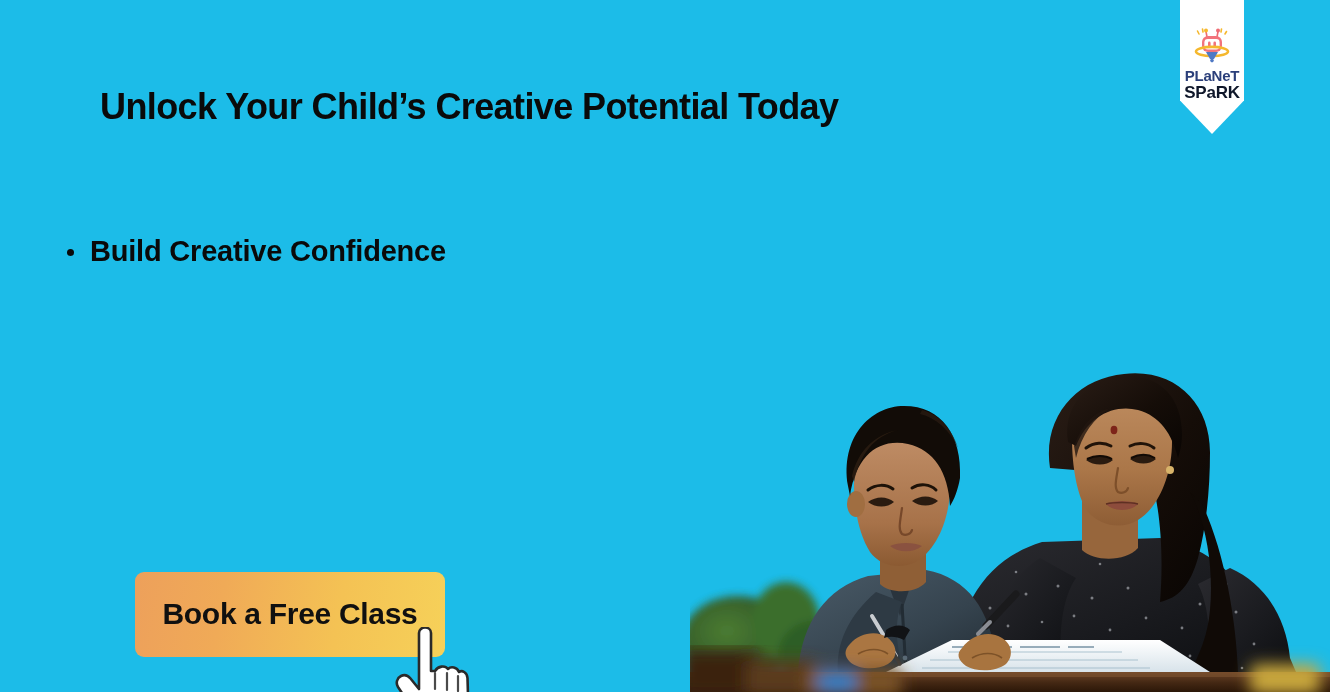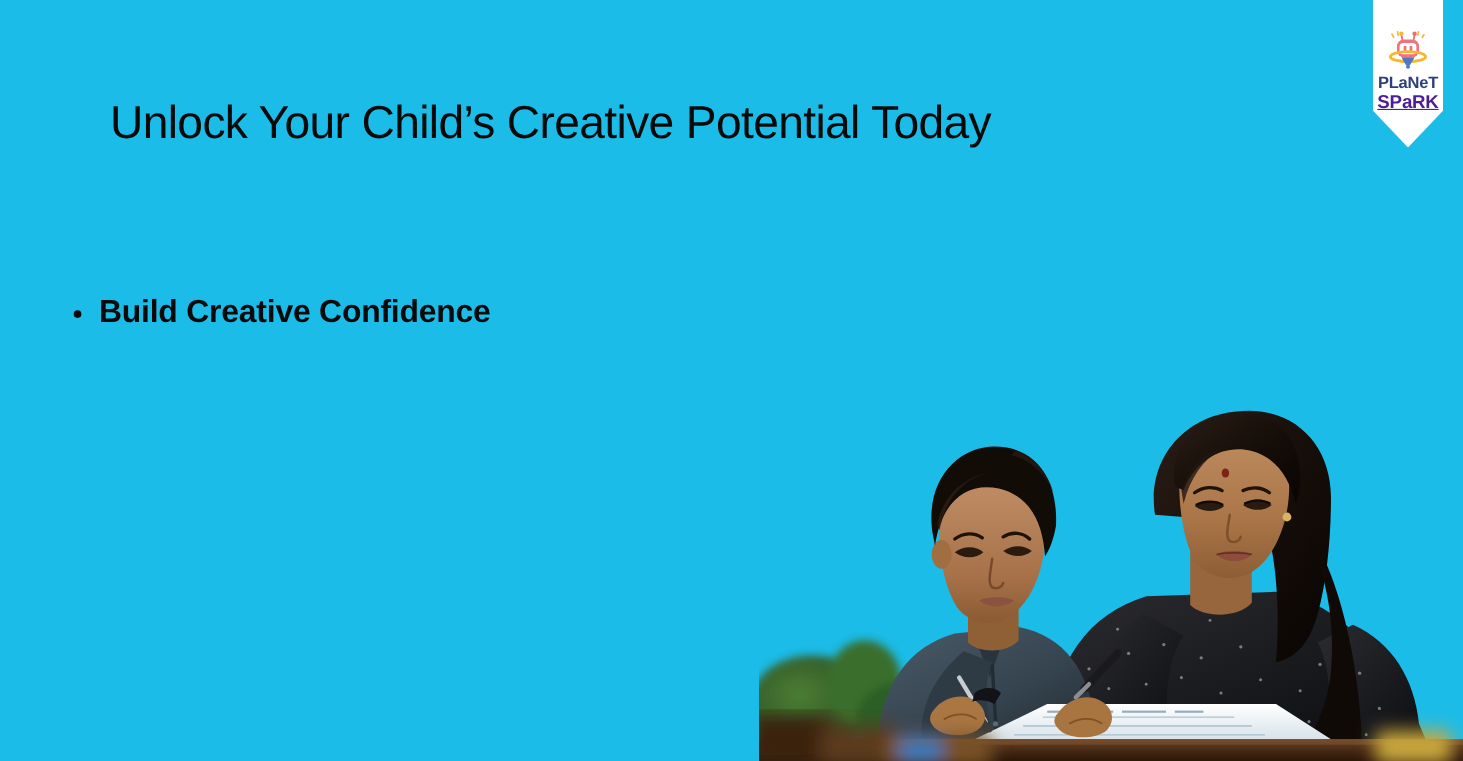--- a/index.html
+++ b/index.html
@@ -17,35 +17,34 @@
     background:#1cbce8;
     overflow:hidden;
   }
 
   
   #headline {
     position:absolute;
     left:100px;
     top:88px;
     width:1120px;
-    font-size:42px;
-    font-weight:normal;
+    font-size:36px;
+    font-weight:bold;
     letter-spacing:-0.6px;
     color:#0a0a0a;
     line-height:1.08;
     white-space:nowrap;
   }
 
   
   #bullets {
     position:absolute;
     left:62px;
     top:232px;
     list-style:none;
-    margin-top:33px;
   }
   #bullets li {
     position:relative;
     padding-left:28px;
     font-size:29px;
     font-weight:bold;
     letter-spacing:-0.2px;
     color:#0a0a0a;
     height:46px;
     line-height:38px;
@@ -102,21 +101,21 @@
     bottom:0;
     width:640px;
     height:320px;
     overflow:hidden;
   }
   #photo svg { display:block; }
 
   
   #logo-ribbon {
     position:absolute;
-    left:1248px;
+    left:1180px;
     top:0;
     width:64px;
     height:134px;
   }
   #ribbon-shape {
     position:absolute;
     inset:0;
     background:#ffffff;
     clip-path:polygon(0 0, 100% 0, 100% 75%, 50% 100%, 0 75%);
   }
@@ -140,39 +139,53 @@
     display:block;
     font-size:15px;
     font-weight:bold;
     color:#2b3f7a;
     letter-spacing:-0.2px;
   }
   #wordmark .lm-spark {
     display:block;
     font-size:17px;
     font-weight:bold;
-    color:#4c1d95;
+    color:#0f172a;
     letter-spacing:-0.2px;
     margin-top:1px;
-    text-decoration:underline;
   }
 </style>
 </head>
 <body>
 
 <div id="banner">
 
   <h1 id="headline">Unlock Your Child’s Creative Potential Today</h1>
 
   <ul id="bullets">
     <li>
       <span>Build Creative Confidence</span>
     </li>
   </ul>
 
+  <div id="cta-wrap">
+    <button id="cta-button">Book a Free Class</button>
+    <svg id="cursor-icon" viewBox="0 0 78 92">
+      <path d="M26 6 C26 2.5 29 0.5 32 0.5 C35 0.5 38 2.5 38 6
+               L38 44 L42 44 C45 39 52 38 55 42
+               C58 39 64 40 66 45
+               C69 43 74 45 74.5 51
+               L75 68 C75 80 66 90 54 91
+               L36 91 C28 91 23 87 19 81
+               L5 60 C2.5 56 4 51 8 49
+               C11.5 47.3 15 48.5 17.5 51.5
+               L26 62 Z" fill="#ffffff" stroke="#2a2a2a" stroke-width="2.6" stroke-linejoin="round"></path>
+      <path d="M42 46 L42 62 M54 46 L54 63 M65 49 L65 64" stroke="#2a2a2a" stroke-width="2.2" stroke-linecap="round" fill="none" opacity="0.85"></path>
+    </svg>
+  </div>
 
   <div id="photo">
     <svg width="640" height="320" viewBox="0 0 640 320">
       <defs>
         <linearGradient id="deskGrad" x1="0" y1="0" x2="0" y2="1">
           <stop offset="0%" stop-color="#6b4326"></stop>
           <stop offset="55%" stop-color="#432713"></stop>
           <stop offset="100%" stop-color="#2b1708"></stop>
         </linearGradient>
         <linearGradient id="paperGrad" x1="0" y1="0" x2="0" y2="1">

